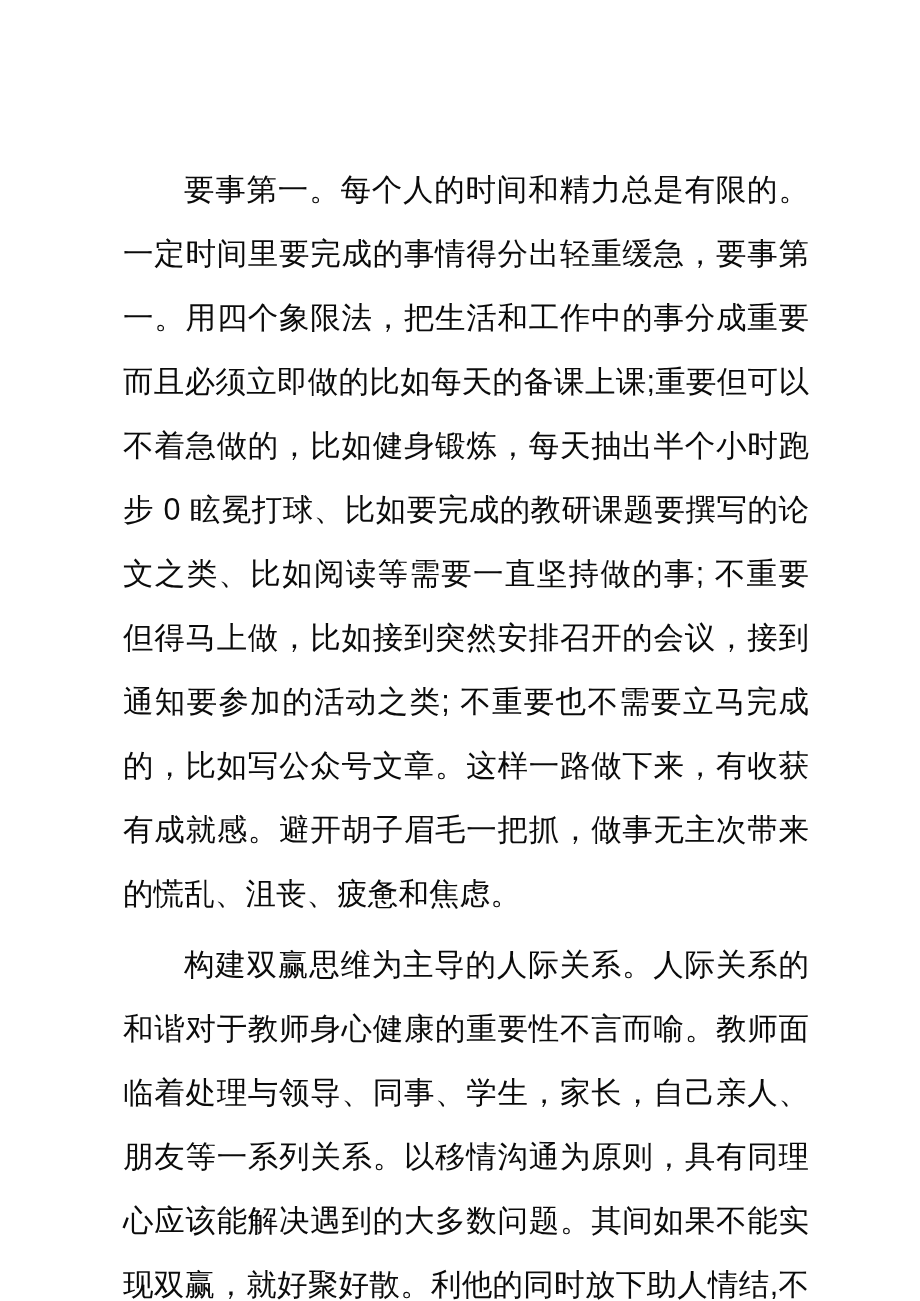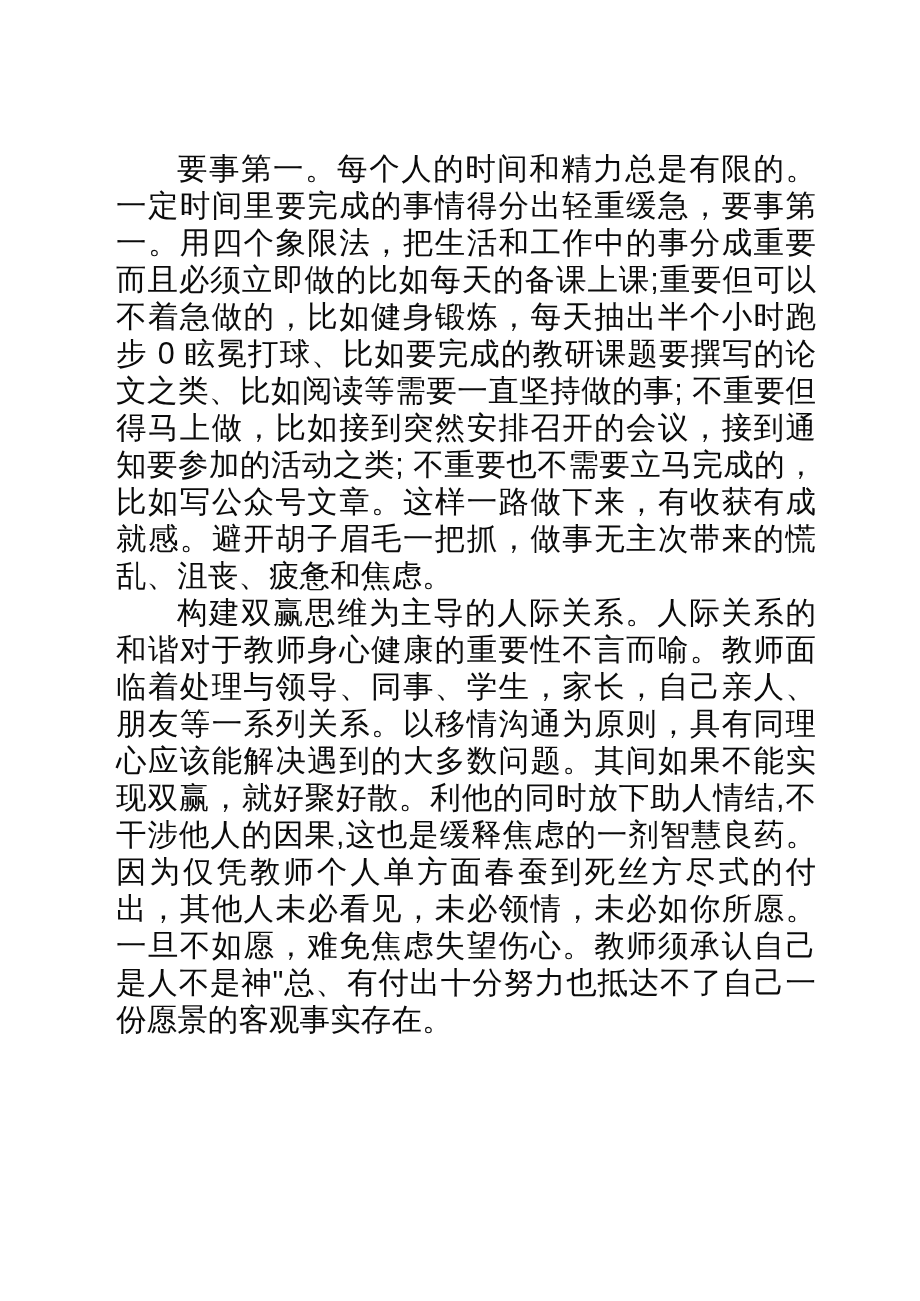--- a/index.html
+++ b/index.html
@@ -19,24 +19,24 @@
   }
 
   .doc-body {
     position: absolute;
     left: 116px;
     top: 150px;
     width: 700px;
   }
 
   .para {
-    margin: 0;
+    margin: 7px;
     font-family: "Liberation Sans", "DejaVu Sans", sans-serif;
     font-size: 30.5px;
-    line-height: 37px;
+    line-height: 64px;
     color: #0b0b0b;
     text-align: justify;
     text-justify: inter-character;
     text-indent: 2em;
     letter-spacing: 0.1px;
     word-spacing: 0.5px;
     -webkit-font-smoothing: none;
   }
 
   .para + .para {

